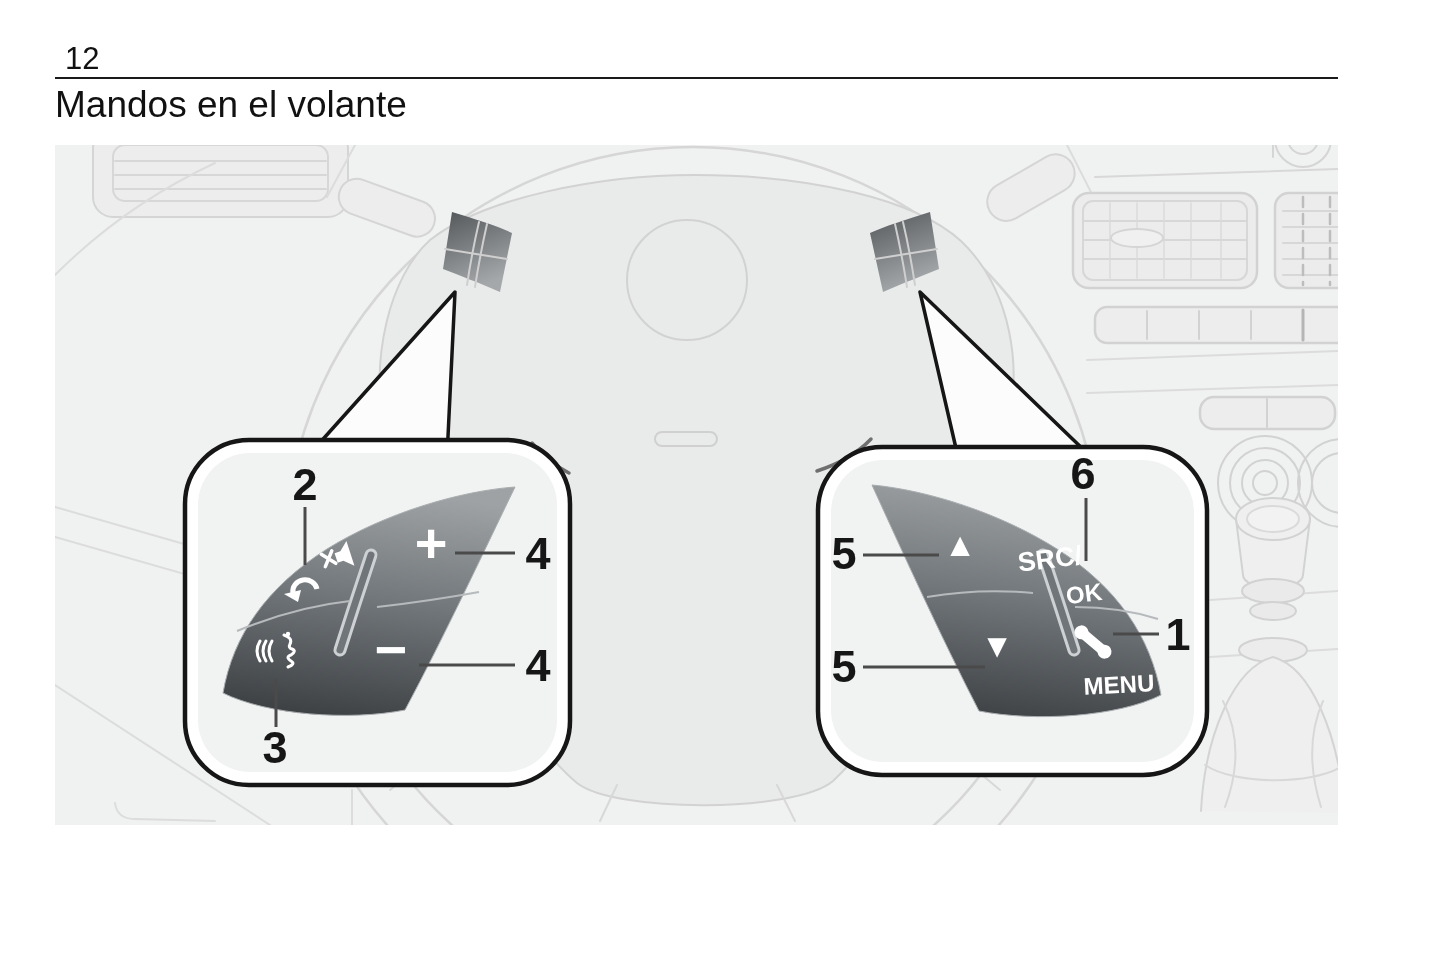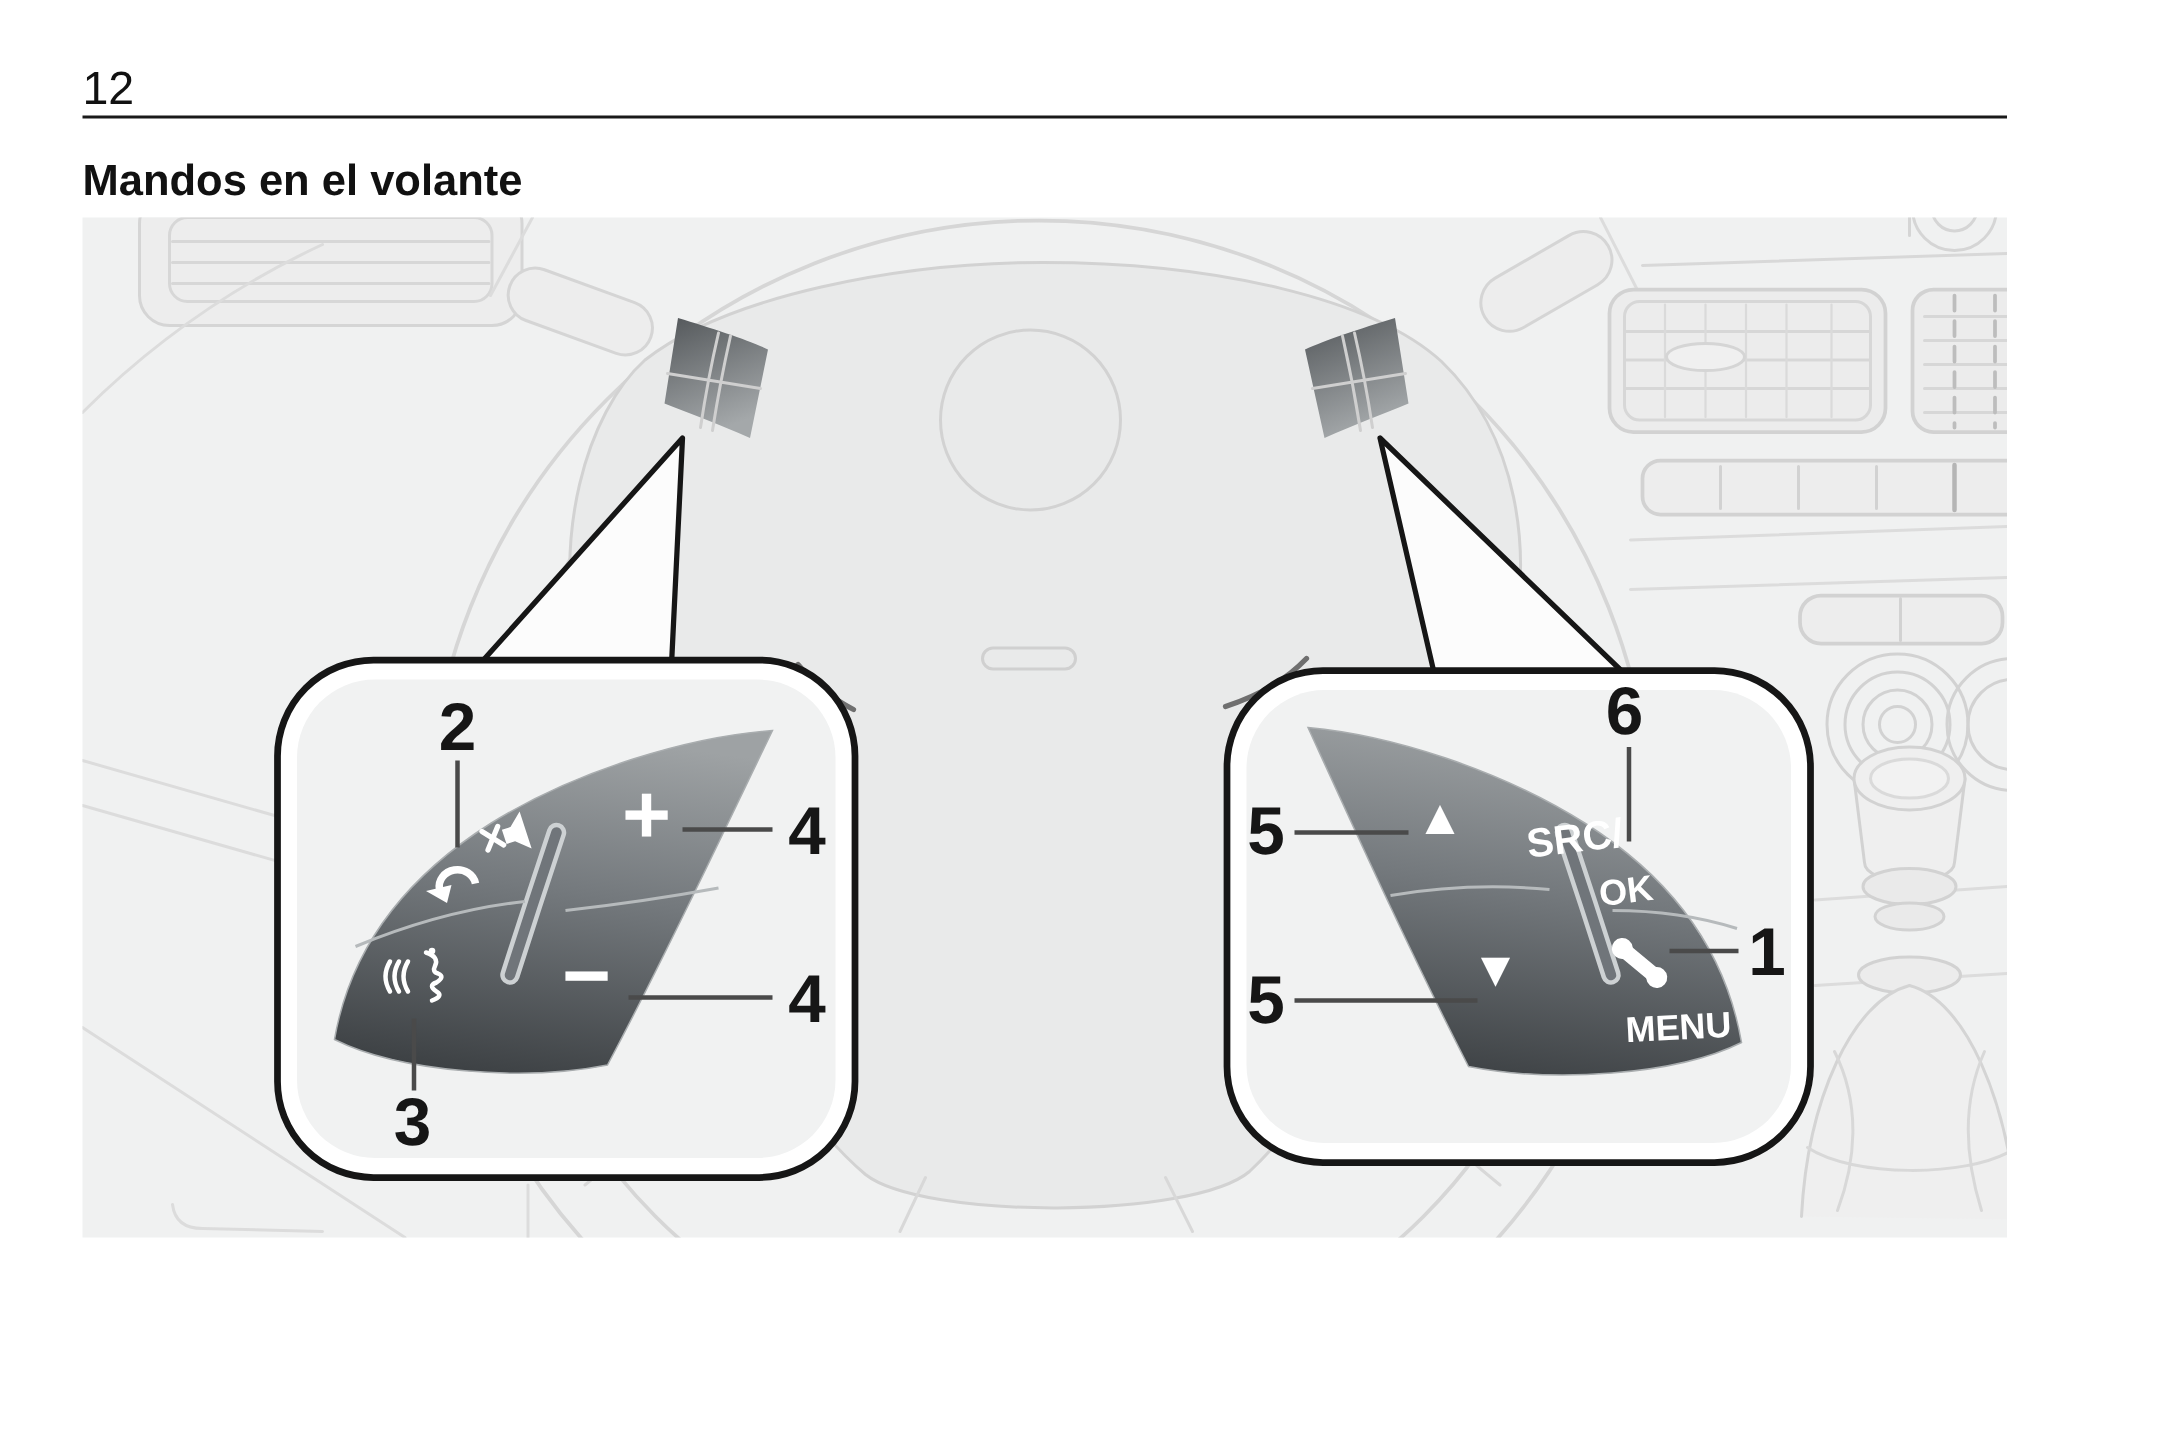--- a/index.html
+++ b/index.html
@@ -1,24 +1,24 @@
 <!DOCTYPE html>
 <html><head>
 <meta charset="utf-8">
 <style>
   html,body { margin:0; padding:0; background:#ffffff; }
   .page {
     position:relative; width:1445px; height:966px; overflow:hidden;
     background:#ffffff; color:#111;
     font-family:"Liberation Sans","DejaVu Sans",sans-serif;
   }
-  .page-num   { position:absolute; left:55px;  top:41px; font-size:31px; }
+  .page-num   { position:absolute; left:65px;  top:41px; font-size:31px; }
   .chapter    { position:absolute; left:172px; top:41px; font-size:31px; }
   .rule       { position:absolute; left:55px;  top:77px; width:1283px; border-top:2px solid #1a1a1a; }
-  .section    { position:absolute; left:55px;  top:105px; margin:0; font-size:29px; font-weight:700; }
+  .section    { position:absolute; left:55px;  top:84px; margin:0; font-size:37px; font-weight:400; }
   .figure     { position:absolute; left:55px;  top:145px; width:1283px; height:680px; background:#f0f1f1; }
   svg text { font-family:"Liberation Sans","DejaVu Sans",sans-serif; }
   .callout-num { font-size:45px; font-weight:bold; fill:#161616; }
   .pod-text    { font-weight:bold; fill:#ffffff; }
   .leader      { stroke:#4a4a4a; stroke-width:3; fill:none; }
 </style>
 </head>
 <body>
 
 <div class="page">

